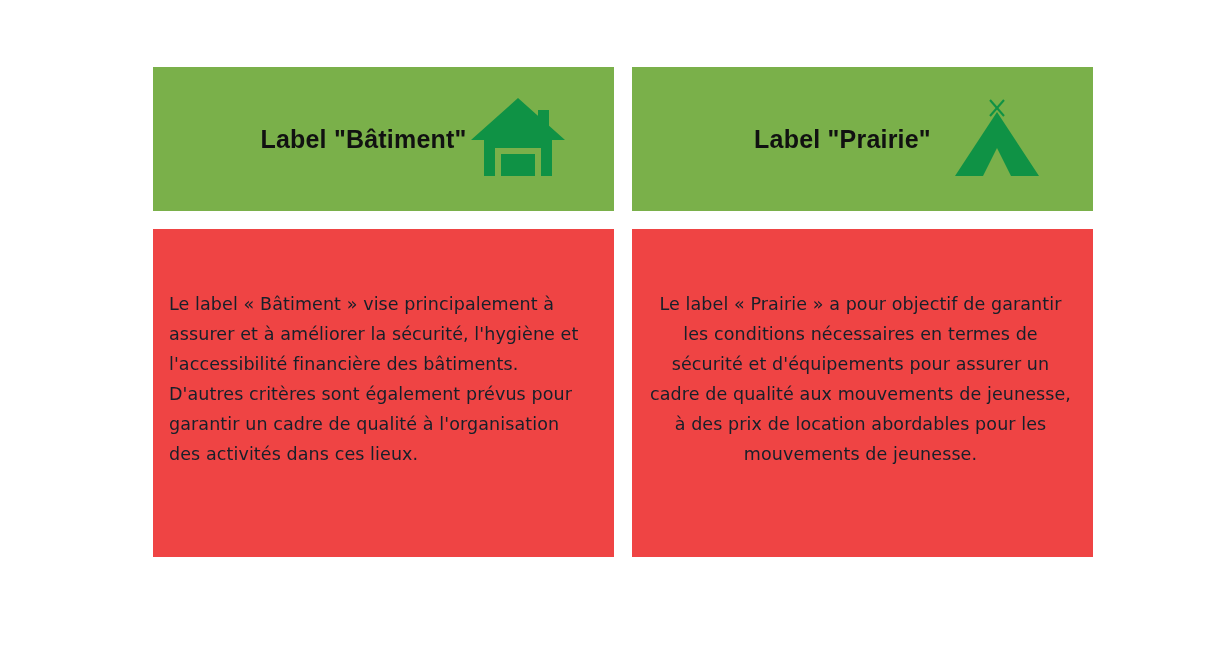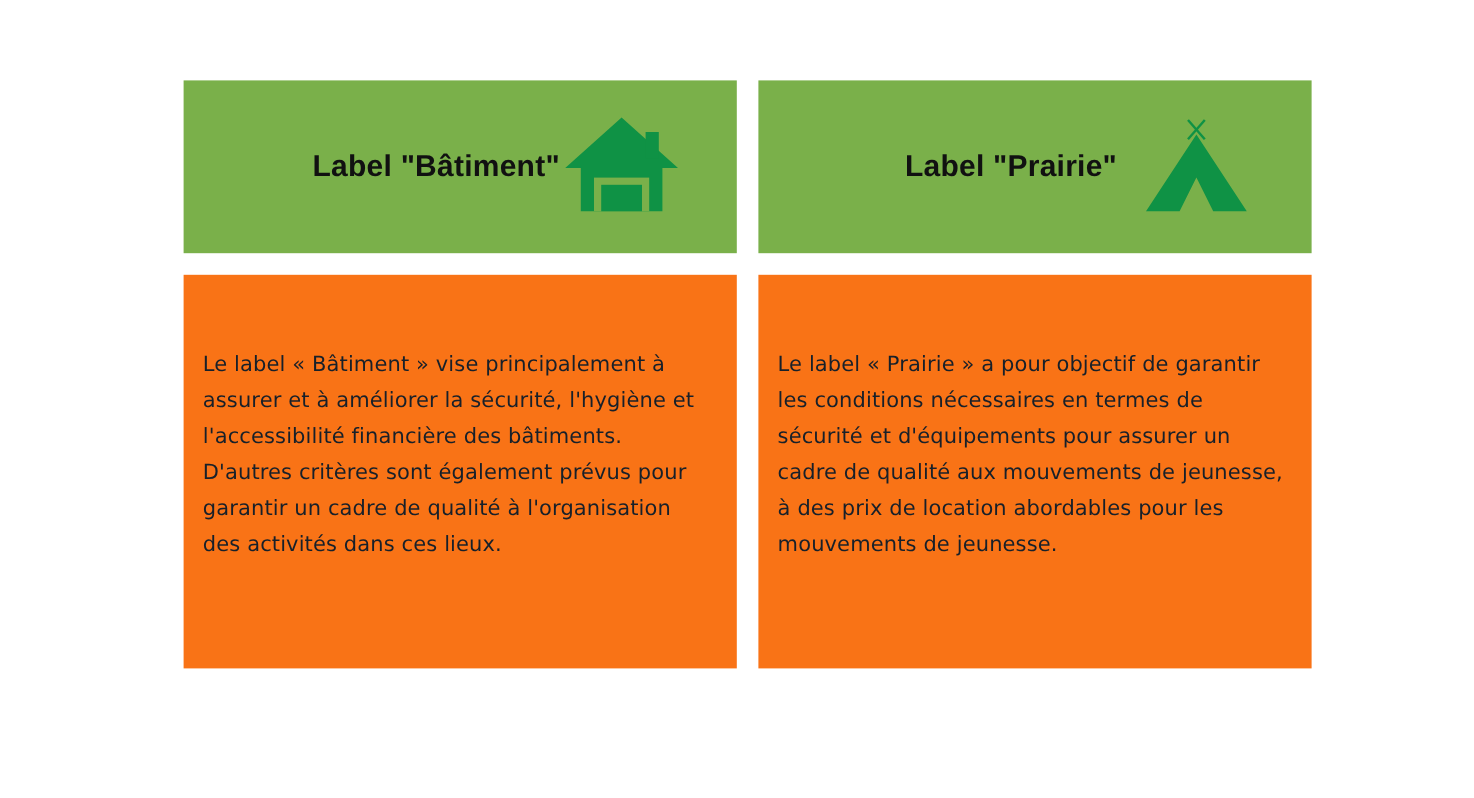--- a/index.html
+++ b/index.html
@@ -57,34 +57,35 @@
     justify-content: center;
   }
   .card-icon svg {
     display: block;
   }
   .gap {
     height: 18px;
   }
   .card-body {
     flex: 1;
-    background: #f97316;
+    background: #ef4444;
     padding: 60px 28px 28px 16px;
     box-sizing: border-box;
   }
   .card-text {
     font-family: "DejaVu Sans", sans-serif;
     font-size: 17.5px;
     line-height: 1.72;
     color: #17202a;
     margin: 0;
     letter-spacing: 0.1px;
   }
   .card--right .card-body {
     padding-right: 20px;
+    text-align: center;
   }
 </style>
 </head>
 <body>
 
 <div class="board">
 
   <div class="card card--left">
     <div class="card-header">
       <div class="card-title">Label "Bâtiment"</div>

